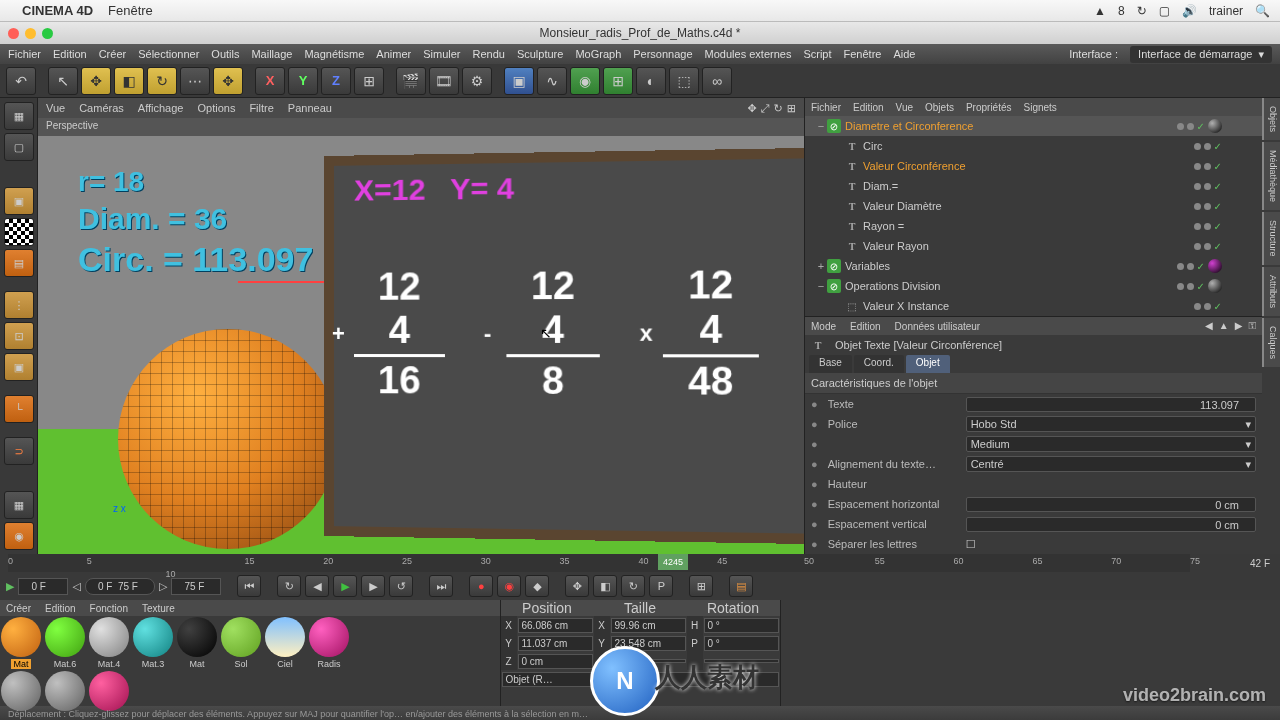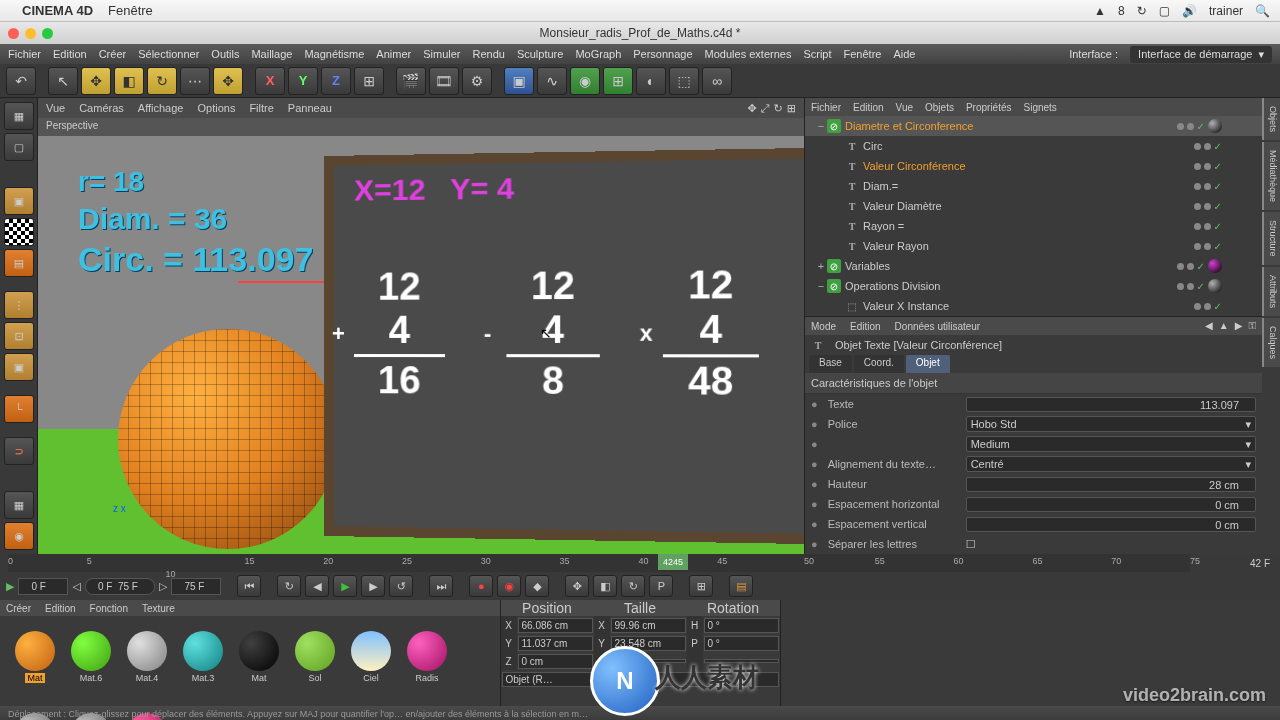--- a/index.html
+++ b/index.html
@@ -107,21 +107,21 @@
 .playback { height: 28px; background: #393939; display: flex; align-items: center; padding: 0 6px; gap: 4px; }
 .pb-field { background: #2a2a2a; border: 1px solid #555; padding: 2px 12px; color: #ccc; width: 50px; font-size: 10px; }
 .pb-btn { width: 24px; height: 22px; background: linear-gradient(#555,#3a3a3a); border: 1px solid #222; border-radius: 3px; display: flex; align-items: center; justify-content: center; font-size: 11px; }
 .pb-btn.play { color: #40c040; }
 .pb-btn.rec { color: #ff4040; }
 .pb-sep { width: 8px; }
 
 .bottom-area { display: flex; height: 106px; }
 .materials { flex: 1; background: #3a3a3a; border-right: 1px solid #222; }
 .mat-menubar { height: 16px; background: #4a4a4a; display: flex; align-items: center; padding: 0 6px; gap: 14px; font-size: 10px; }
-.mat-row { display: flex; gap: 16px; padding: 15px; }
+.mat-row { display: flex; gap: 4px; padding: 1px; }
 .mat-item { display: flex; flex-direction: column; align-items: center; gap: 2px; }
 .mat-sphere { width: 40px; height: 40px; border-radius: 50%; }
 .mat-label { font-size: 9px; color: #ccc; }
 .mat-item.sel .mat-label { background: #f0a030; color: #000; padding: 0 2px; }
 
 .coords-panel { width: 280px; background: #3a3a3a; border-right: 1px solid #222; }
 .coords-hdr { height: 16px; background: #4a4a4a; display: flex; font-size: 14px; }
 .coords-hdr div { flex: 1; text-align: center; }
 .coord-row { display: flex; height: 18px; align-items: center; font-size: 10px; }
 .axis-lbl { width: 16px; text-align: center; background: #333; height: 100%; display: flex; align-items: center; justify-content: center; }
@@ -469,21 +469,20 @@
               <span class="bullet">●</span>
               <span class="label">Alignement du texte…</span>
               <div class="am-select">
                 <span>Centré</span>
                 <span>▾</span>
               </div>
             </div>
             <div class="am-row">
               <span class="bullet">●</span>
               <span class="label">Hauteur</span>
-              <div class="am-input">28 cm</div>
             </div>
             <div class="am-row">
               <span class="bullet">●</span>
               <span class="label">Espacement horizontal</span>
               <div class="am-input">0 cm</div>
             </div>
             <div class="am-row">
               <span class="bullet">●</span>
               <span class="label">Espacement vertical</span>
               <div class="am-input">0 cm</div>

